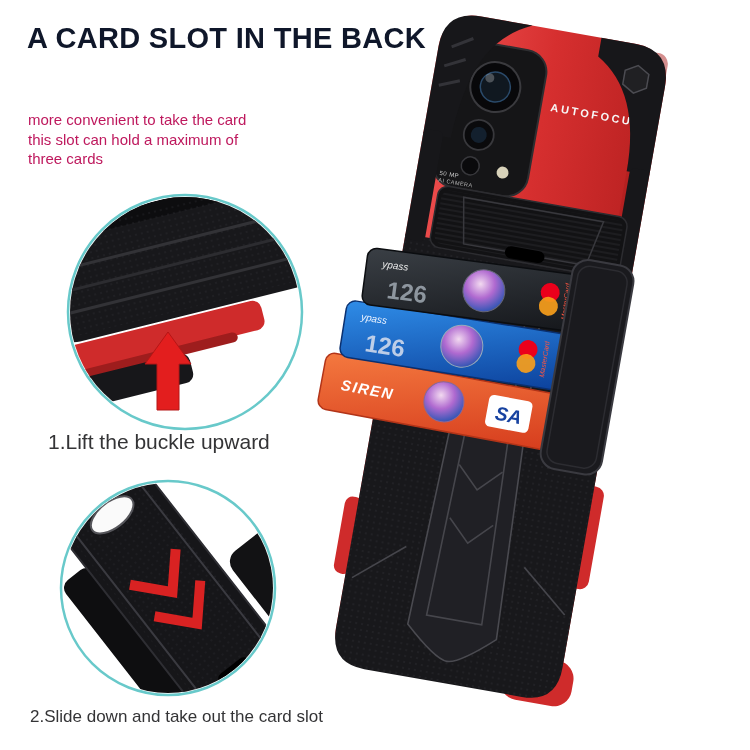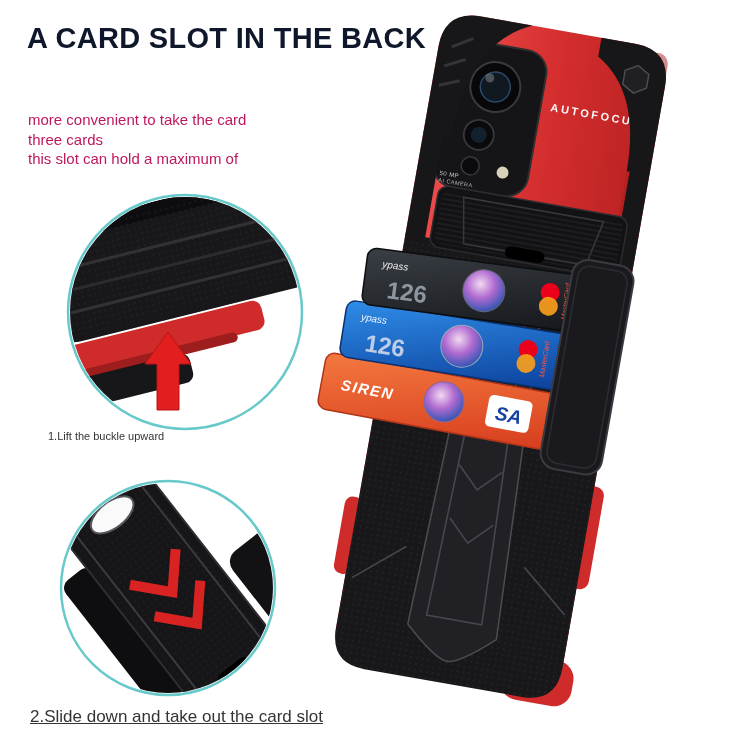--- a/index.html
+++ b/index.html
@@ -7,23 +7,23 @@
     position:relative;width:750px;height:750px;background:#ffffff;
     overflow:hidden;font-family:"Liberation Sans",sans-serif;
   }
   .page svg.scene{position:absolute;left:0;top:0;z-index:1;}
   .txt{position:absolute;z-index:2;color:#39393b;}
   .title{
     left:27px;top:22px;font-size:29px;font-weight:700;color:#0f172a;
     letter-spacing:0.3px;margin:0;
   }
   .desc{left:28px;top:66px;font-size:15px;line-height:1.3;color:#be185d;margin-top:44px;}
-  .caption{font-size:11px;color:#343436;}
+  .caption{font-size:21px;color:#343436;}
   .caption-1{left:48px;top:430px;}
-  .caption-2{left:30px;top:707px;font-size:17px;text-decoration:underline;}
+  .caption-2{left:30px;top:707px;font-size:17px;}
 </style>
 </head>
 <body>
 
 <div class="page">
 
   <svg class="scene" width="750" height="750" viewBox="0 0 750 750">
     <defs>
       <linearGradient id="gradRed" x1="0" y1="0" x2="1" y2="0">
         <stop offset="0" stop-color="#ef5050"></stop>
@@ -184,18 +184,18 @@
           <rect x="150" y="688" width="38" height="14" rx="7" fill="#000000"></rect>
           <rect x="230" y="600" width="96" height="96" rx="14" fill="#121214"></rect>
         </g>
       </g>
     </g>
   </svg>
 
   <h1 class="txt title">A CARD SLOT IN THE BACK</h1>
   <div class="txt desc">
     <div>more convenient to take the card</div>
+    <div>this slot can hold a maximum of</div>
     <div>three cards</div>
-    <div>this slot can hold a maximum of</div>
   </div>
   <div class="txt caption caption-1">1.Lift the buckle upward</div>
   <div class="txt caption caption-2">2.Slide down and take out the card slot</div>
 </div>
 
 </body></html>

